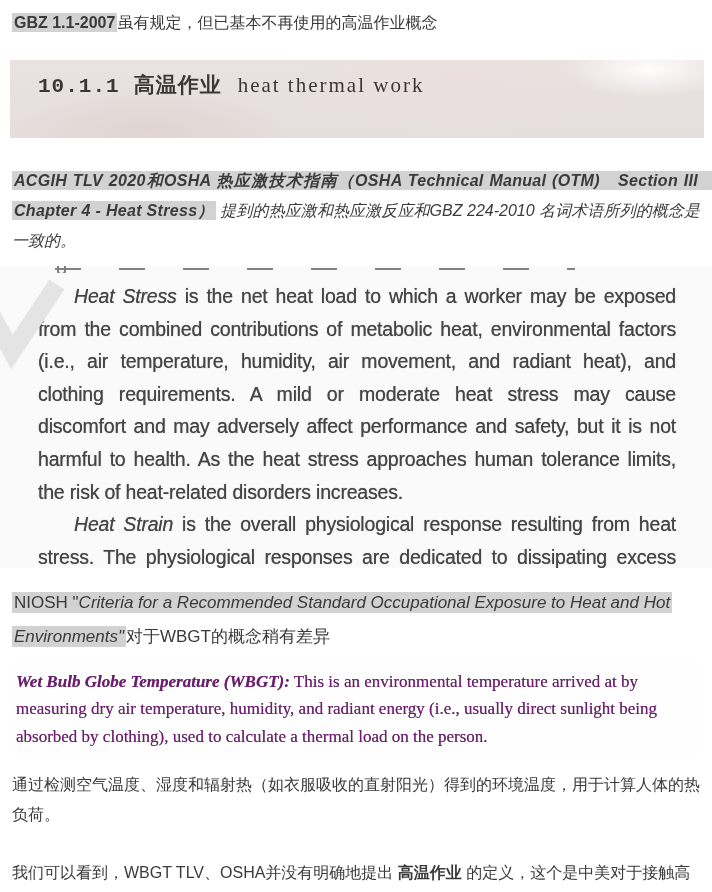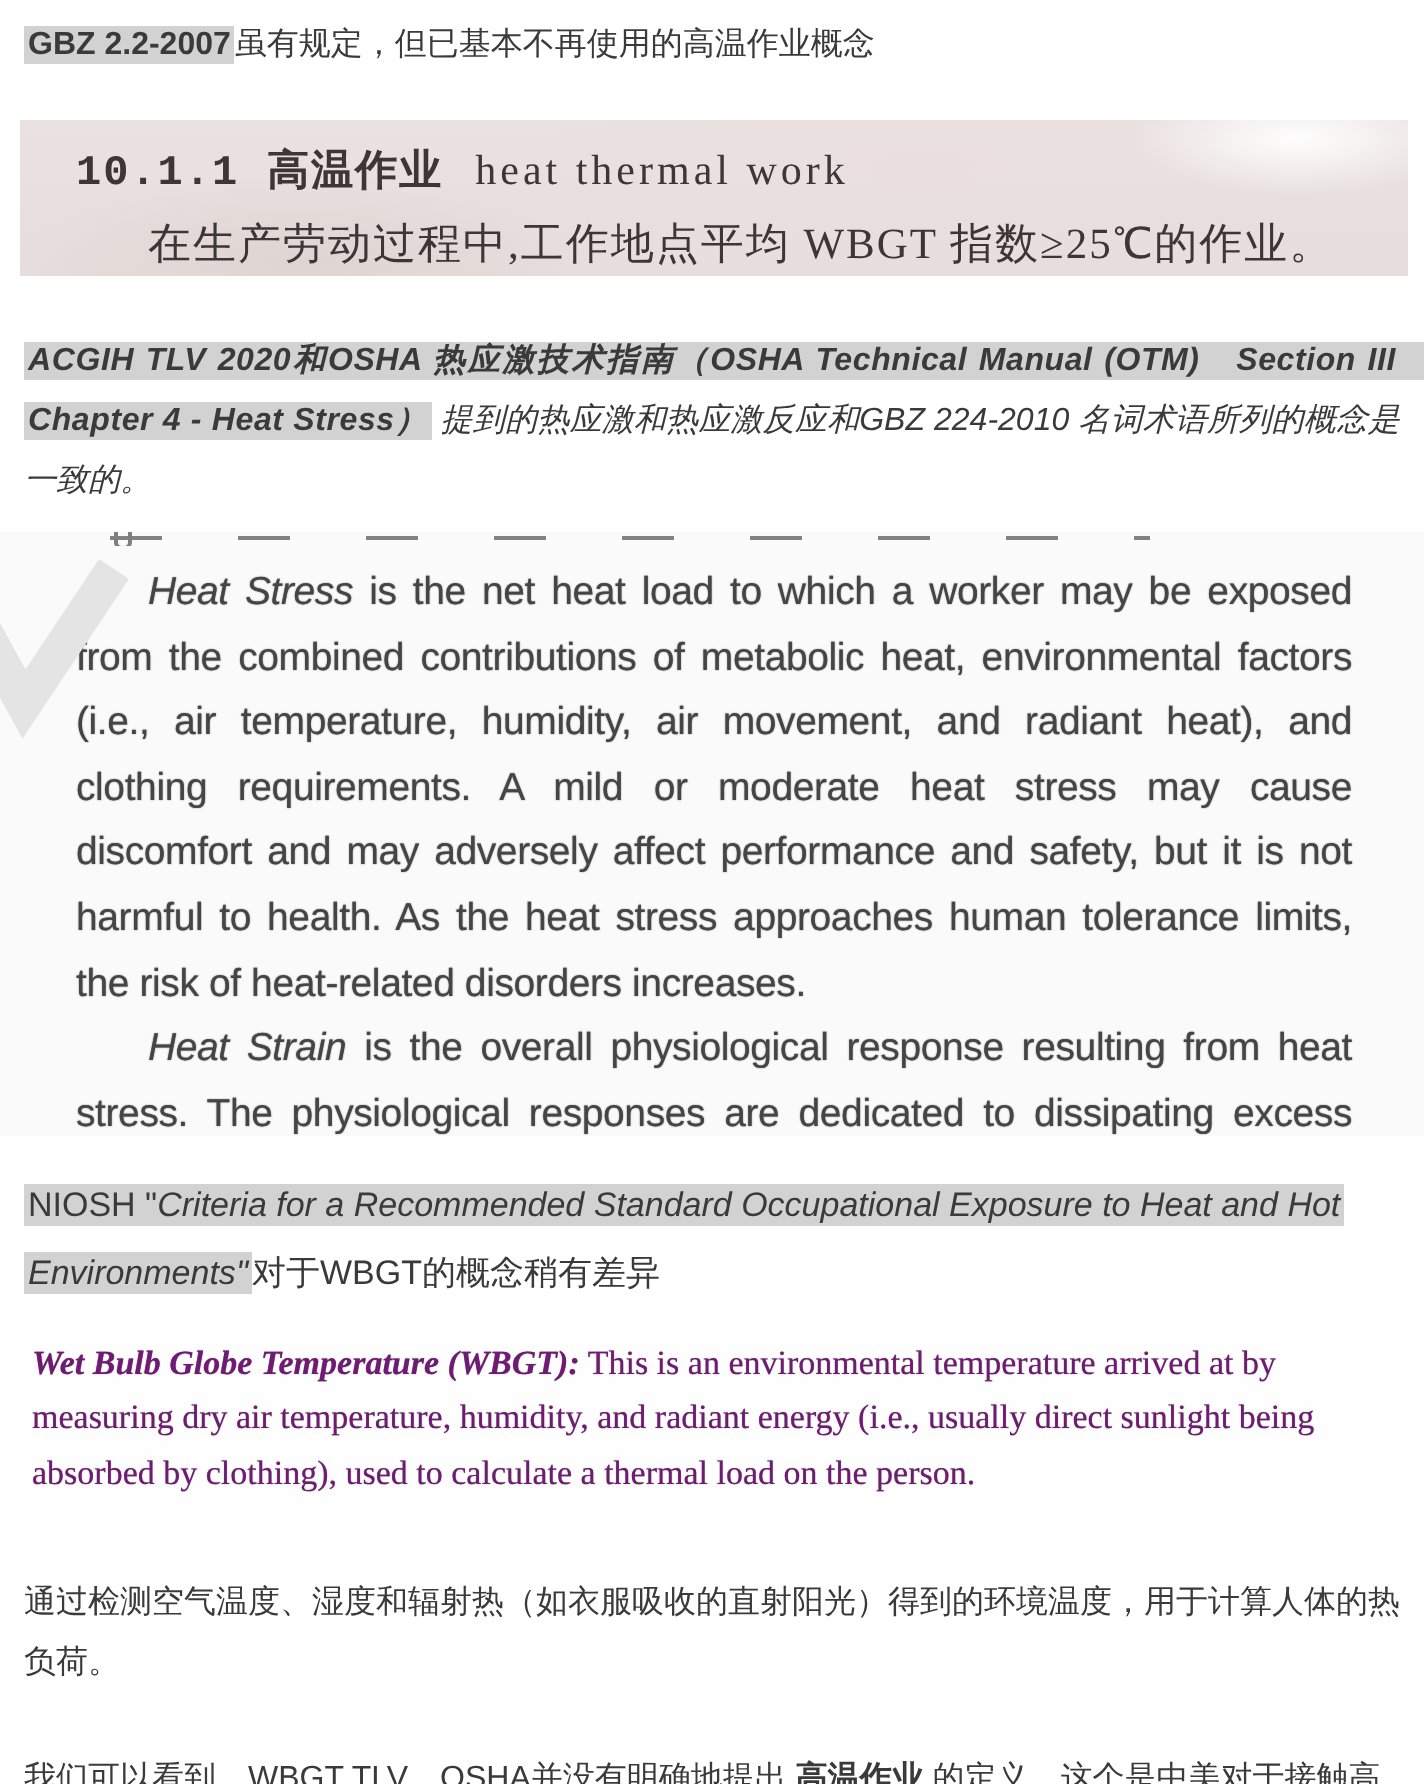--- a/index.html
+++ b/index.html
@@ -67,37 +67,36 @@
 
   
   .scan3{
     margin:8px 0 0 0;width:688px;box-sizing:border-box;background:#fefefe;
     padding:6px 6px 4px 4px;
     font-family:"Liberation Serif",serif;font-size:17px;line-height:27.4px;color:#701a75;
     text-shadow:0 0 0.5px rgba(53,48,43,.7);
   }
   .scan3 .lead{font-weight:bold;font-style:italic;}
 
-  .p-cnwbgt{margin-top:33px;}
+  .p-cnwbgt{margin-top:16px;}
   .p-summary{margin-top:28px;}
 
   figure{margin:0;}
 </style>
 </head>
 <body>
 
 <div class="page">
 
-  <p class="cn p-gbz"><span class="hl b">GBZ 2.2-2007</span><span>虽有规定，但已基本不再使用的高温作业概念</span></p>
+  <p class="cn p-gbz"><span class="hl b">GBZ 1.1-2007</span><span>虽有规定，但已基本不再使用的高温作业概念</span></p>
 
   <figure class="scan1">
     <div class="l1">
       <span class="num">10.1.1</span><span class="cnb">高温作业</span><span class="en">heat thermal work</span>
     </div>
-    <div class="l2">在生产劳动过程中,工作地点平均 WBGT 指数≥25℃的作业。</div>
   </figure>
 
   <p class="cn p-acgih"><span class="hl b">ACGIH TLV 2020和OSHA 热应激技术指南（OSHA Technical Manual (OTM)　Section III　Chapter 4 - Heat Stress）</span><span> 提到的热应激和热应激反应和GBZ 224-2010 名词术语所列的概念是一致的。</span></p>
 
   <figure class="scan2">
     <div class="frag"></div>
     <svg class="watermark" width="80" height="100" viewBox="0 0 80 100">
       <polyline points="4,38 26,78 66,18" fill="none" stroke="#e4e4e4" stroke-width="18" stroke-linecap="square"></polyline>
     </svg>
     <p><span class="lead-it">Heat Stress</span><span> is the net heat load to which a worker may be exposed from the combined contributions of metabolic heat, environmental factors (i.e., air temperature, humidity, air movement, and radiant heat), and clothing require­ments. A mild or moderate heat stress may cause discomfort and may adversely affect performance and safety, but it is not harmful to health. As the heat stress approaches human tolerance limits, the risk of heat-related disor­ders increases.</span></p>

